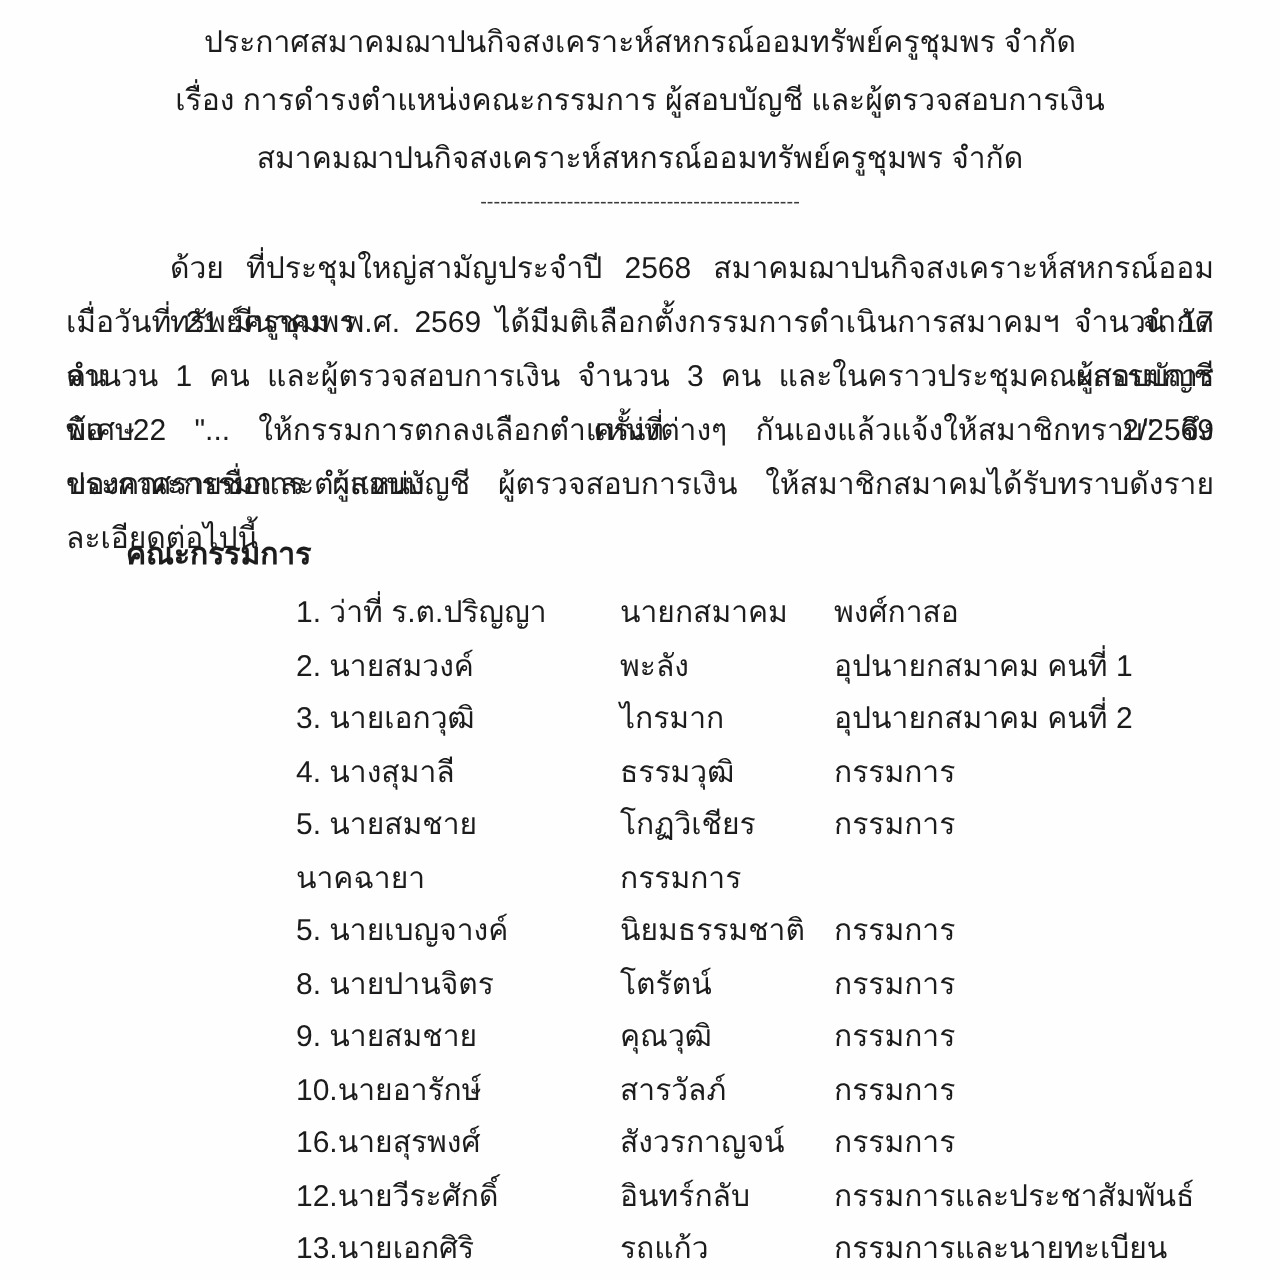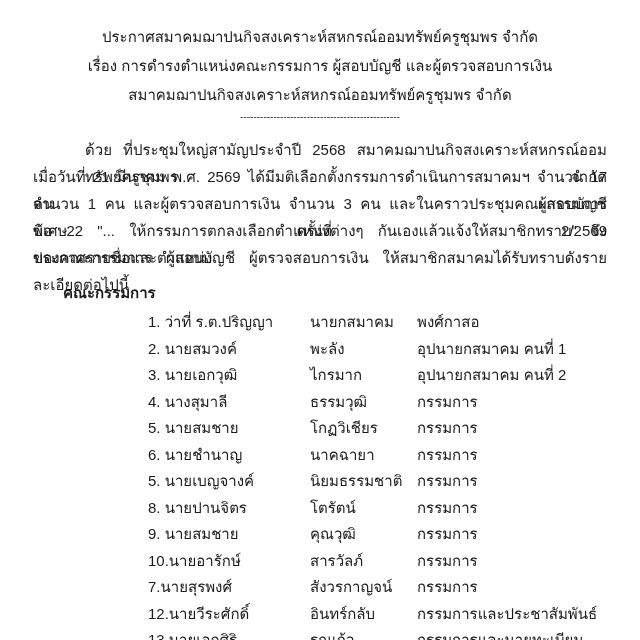--- a/index.html
+++ b/index.html
@@ -11,21 +11,21 @@
     position: relative;
     width: 640px;
     height: 640px;
     overflow: hidden;
     background: #fefefe;
     color: #1c1c1c;
     font-family: "Liberation Sans", sans-serif;
     font-size: 15px;
   }
   .doc-header {
-    padding-top: 22px;
+    padding-top: 7px;
     text-align: center;
   }
   .doc-header .h-line {
     height: 29px;
     line-height: 29px;
     white-space: nowrap;
   }
   .separator {
     text-align: center;
     height: 16px;
@@ -116,21 +116,20 @@
       <span class="c-cell">กรรมการ</span>
     </div>
 
     <div class="c-row">
       <span class="c-cell">5. นายสมชาย</span>
       <span class="c-cell">โกฏวิเชียร</span>
       <span class="c-cell">กรรมการ</span>
     </div>
 
     <div class="c-row">
-      <span class="c-cell">6. นายชำนาญ</span>
       <span class="c-cell">นาคฉายา</span>
       <span class="c-cell">กรรมการ</span>
     </div>
 
     <div class="c-row">
       <span class="c-cell">5. นายเบญจางค์</span>
       <span class="c-cell">นิยมธรรมชาติ</span>
       <span class="c-cell">กรรมการ</span>
     </div>
 
@@ -146,21 +145,21 @@
       <span class="c-cell">กรรมการ</span>
     </div>
 
     <div class="c-row">
       <span class="c-cell">10.นายอารักษ์</span>
       <span class="c-cell">สารวัลภ์</span>
       <span class="c-cell">กรรมการ</span>
     </div>
 
     <div class="c-row">
-      <span class="c-cell">7.นายสุรพงศ์</span>
+      <span class="c-cell">16.นายสุรพงศ์</span>
       <span class="c-cell">สังวรกาญจน์</span>
       <span class="c-cell">กรรมการ</span>
     </div>
 
     <div class="c-row">
       <span class="c-cell">12.นายวีระศักดิ์</span>
       <span class="c-cell">อินทร์กลับ</span>
       <span class="c-cell">กรรมการและประชาสัมพันธ์</span>
     </div>
 

